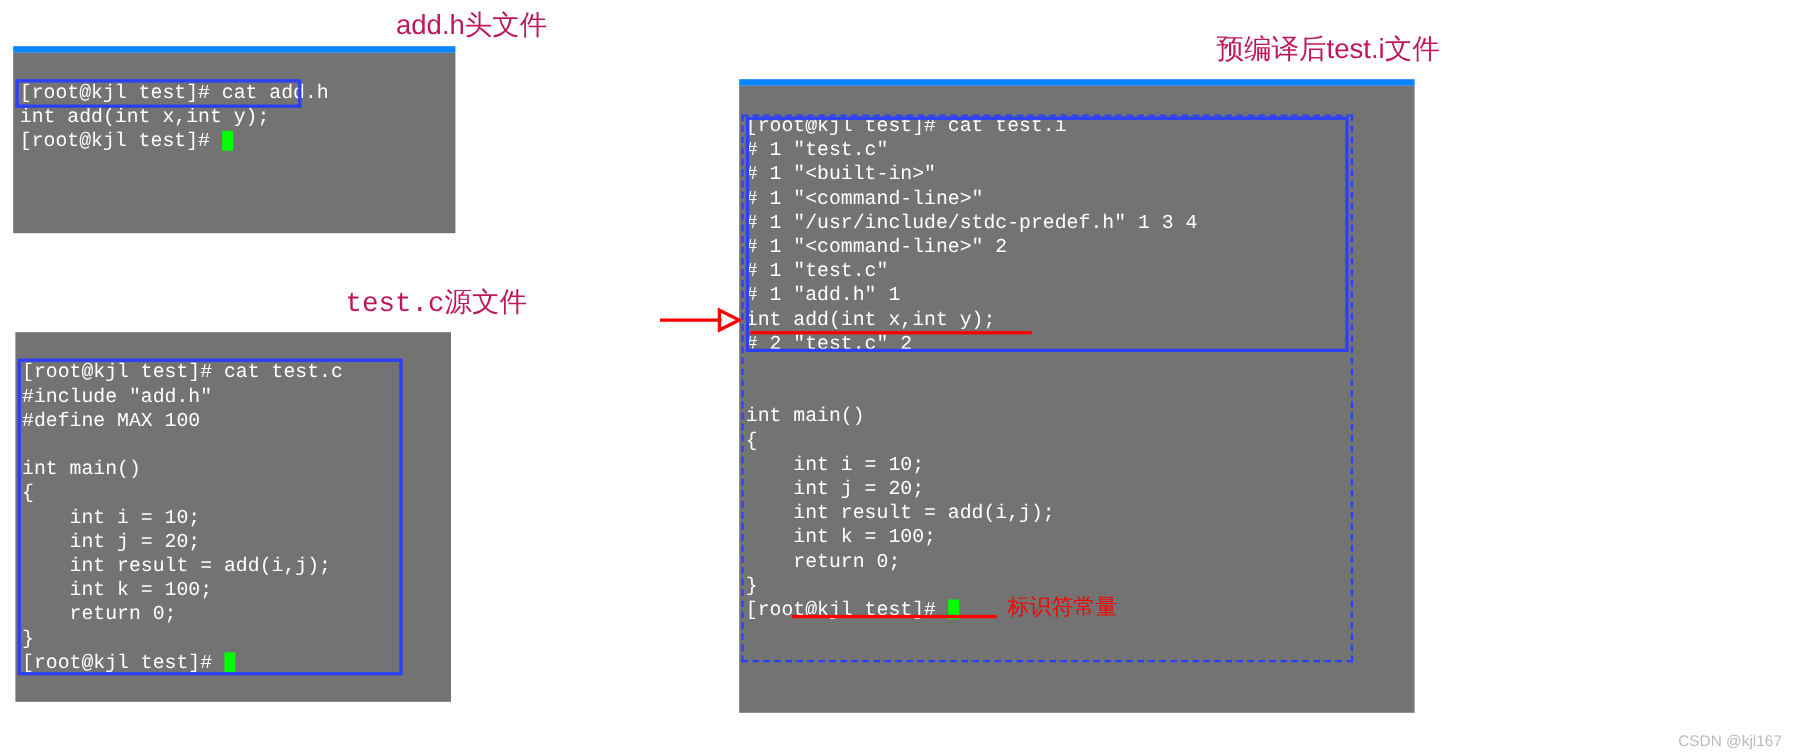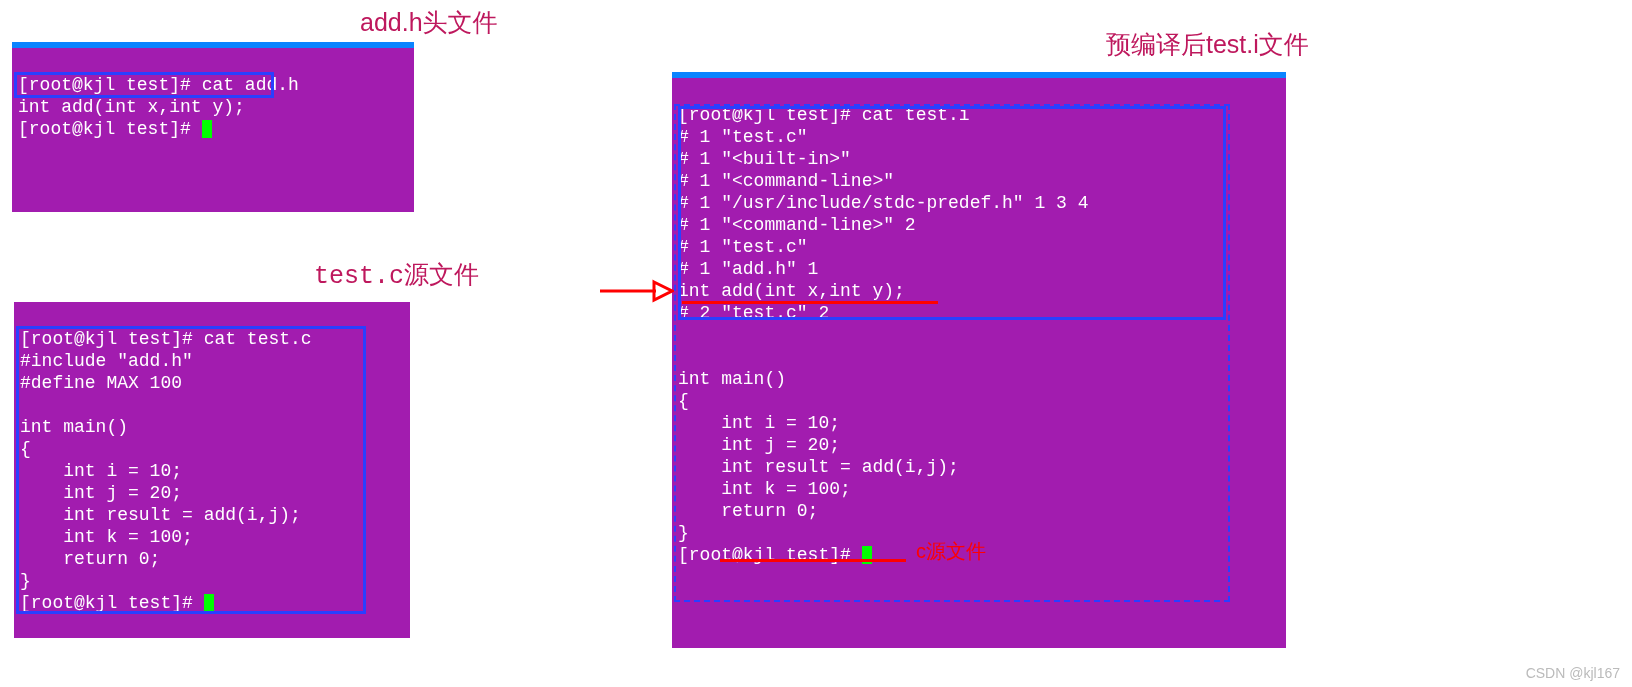--- a/index.html
+++ b/index.html
@@ -12,21 +12,21 @@
     position: relative;
     overflow: hidden;
   }
   .label {
     position: absolute;
     font-size: 25px;
     color: #be185d;
   }
   .terminal {
     position: absolute;
-    background: #a21caf;
+    background: #737373;
     color: #fff;
     font-family: "Consolas", "Courier New", monospace;
     font-size: 18px;
     line-height: 22px;
     padding: 4px 6px;
     box-sizing: border-box;
     white-space: pre;
   }
   .terminal .cursor {
     display: inline-block;
@@ -136,20 +136,20 @@
 </div>
 
 <div class="dashed-box" style="left:674px; top:104px; width:556px; height:498px;"></div>
 
 <div class="blue-box" style="left:678px; top:106px; width:548px; height:214px;"></div>
 
 <div class="red-underline" style="left:682px; top:301px; width:256px;"></div>
 
 <div class="red-underline" style="left:720px; top:559px; width:186px;"></div>
 
-<div class="red-text" style="left:916px; top:538px;">c源文件</div>
+<div class="red-text" style="left:916px; top:538px;">标识符常量</div>
 
 <svg class="arrow" style="left:596px; top:276px;" width="78" height="30">
   <line x1="4" y1="15" x2="60" y2="15" stroke="#ff0000" stroke-width="3"></line>
   <polygon points="58,6 76,15 58,24" fill="none" stroke="#ff0000" stroke-width="3"></polygon>
 </svg>
 
 <div class="watermark">CSDN @kjl167</div>
 
 </body></html>

